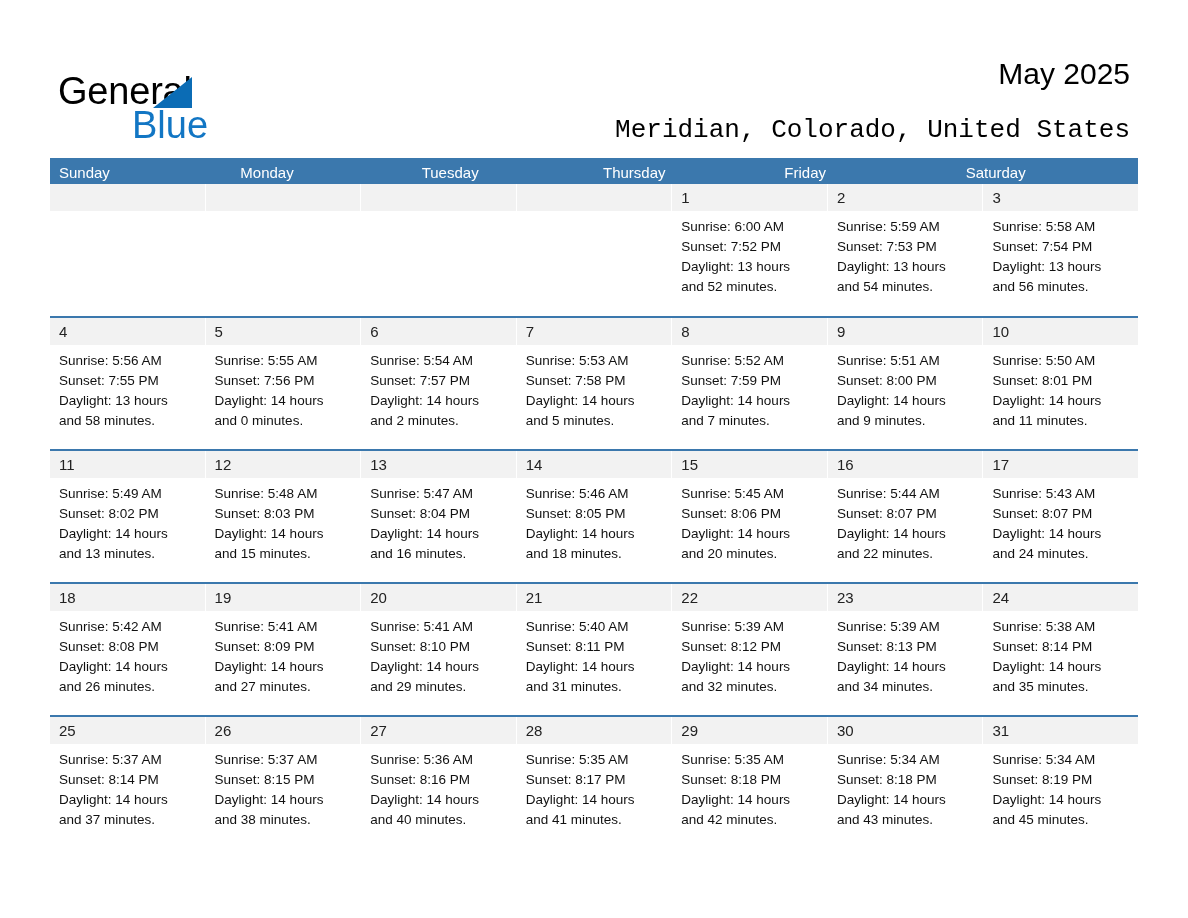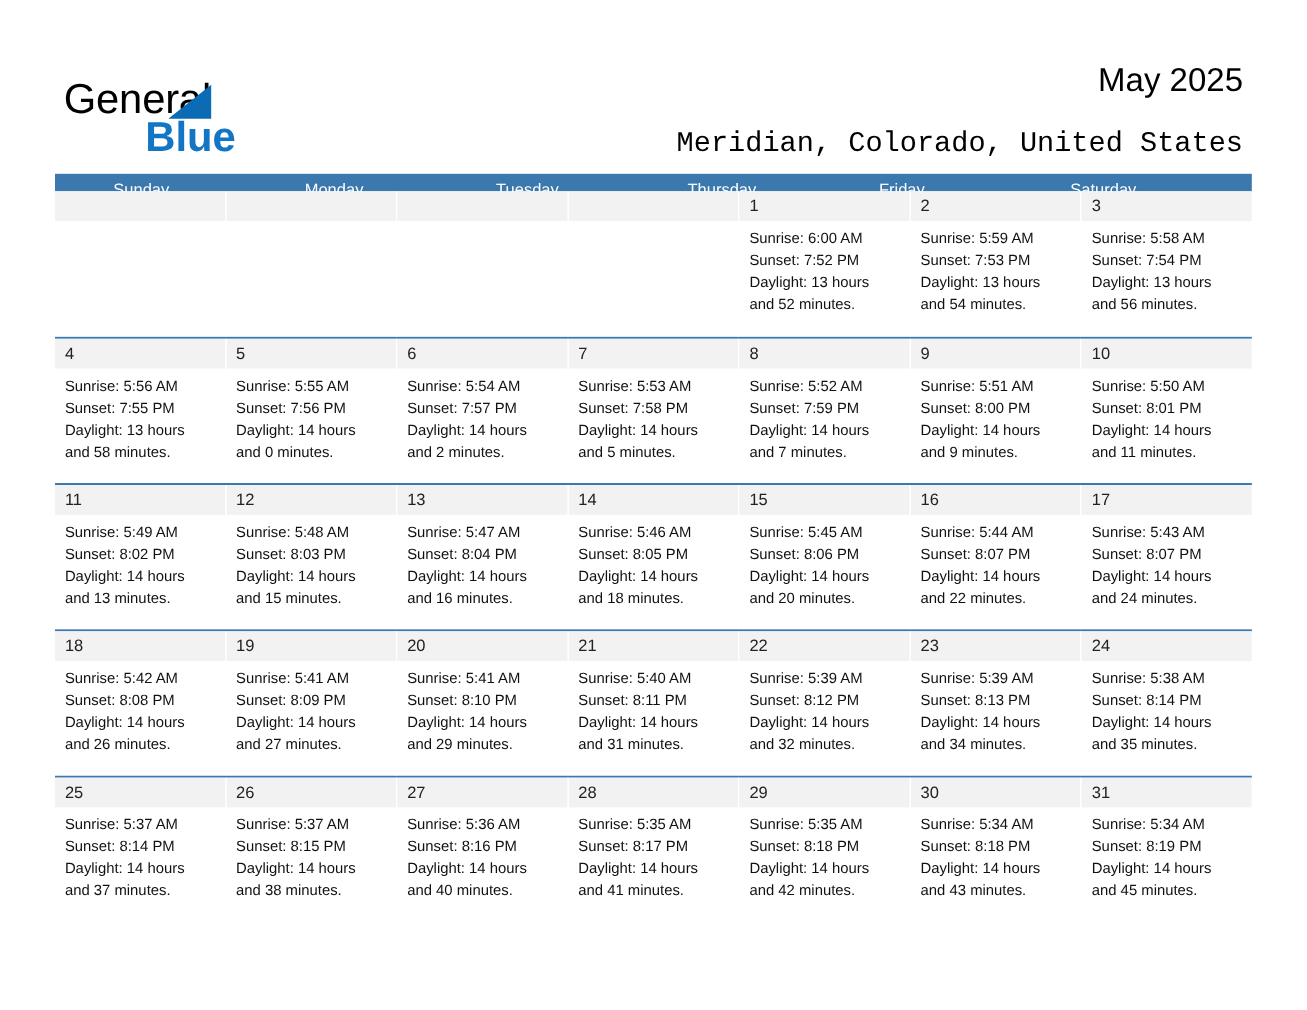--- a/index.html
+++ b/index.html
@@ -58,21 +58,20 @@
   }
   .logo-row2 {
     position: absolute;
     left: 74px;
     top: 34px;
     font-size: 38px;
     line-height: 42px;
     color: #1276c4;
     font-family: "Liberation Sans", sans-serif;
     white-space: nowrap;
-    font-weight: bold;
   }
   .month-title {
     position: absolute;
     right: 58px;
     top: 8px;
     font-size: 30px;
     line-height: 52px;
     font-weight: normal;
     color: #000000;
     text-align: right;
@@ -93,22 +92,21 @@
   
   .calendar {
     position: absolute;
     left: 50px;
     top: 158px;
     width: 1088px;
   }
   .weekday-row {
     display: flex;
     background: #3b78ad;
-    height: 16px;
-    padding-left: 44px;
+    height: 26px;
   }
   .weekday {
     flex: 1 1 0;
     color: #ffffff;
     font-size: 15px;
     line-height: 30px;
     padding-left: 9px;
     box-sizing: border-box;
     white-space: nowrap;
   }

